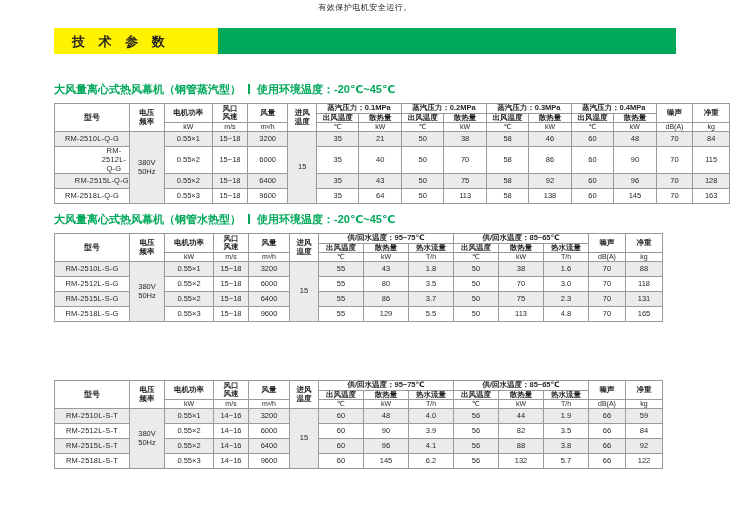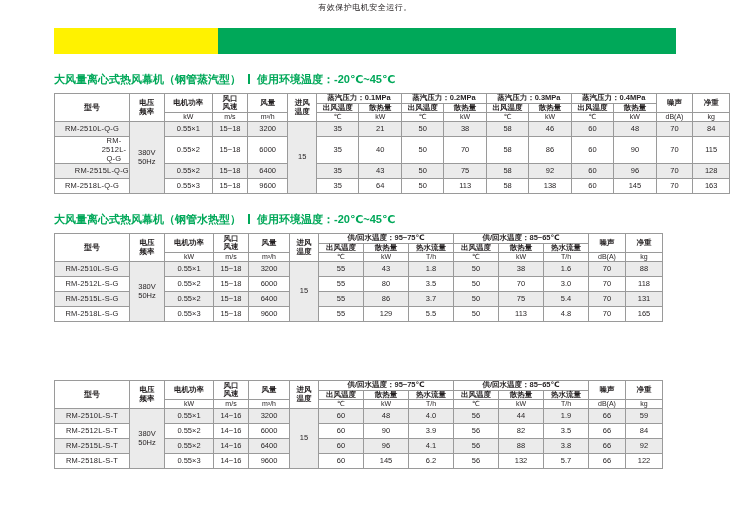--- a/index.html
+++ b/index.html
@@ -58,23 +58,24 @@
 </head>
 <body>
 
 <div class="page">
 
   <div class="topnote">有效保护电机安全运行。</div>
 
   <div class="banner">
     <div class="yellow"></div>
     <div class="green"></div>
+    <div class="btitle">技 术 参 数</div>
   </div>
 
-  <div class="sect" id="sect0" style="top:72px;">
+  <div class="sect" id="sect0" style="top:82px;">
     <div class="sect-title">
       <span>大风量离心式热风幕机（钢管蒸汽型）</span><span class="bar"></span><span class="env">使用环境温度：-20℃~45℃</span>
     </div>
     <div id="tbl0">
         <table class="spec">
           <tbody>
             <tr>
               <td class="hd" rowspan="3" style="width:74px;height:20px;">型号</td>
               <td class="hd2" rowspan="3" style="width:34px;">电压<br>频率</td>
               <td class="hd2" rowspan="2" style="width:48px;">电机功率</td>
@@ -257,21 +258,21 @@
             <tr class="alt">
               <td class="model" style="height:14px;">RM-2515L-S-G</td>
               <td>0.55×2</td>
               <td>15~18</td>
               <td>6400</td>
               <td>55</td>
               <td>86</td>
               <td>3.7</td>
               <td>50</td>
               <td>75</td>
-              <td>5.4</td>
+              <td>2.3</td>
               <td>70</td>
               <td>131</td>
             </tr>
             <tr>
               <td class="model" style="height:14px;">RM-2518L-S-G</td>
               <td>0.55×3</td>
               <td>15~18</td>
               <td>9600</td>
               <td>55</td>
               <td>129</td>

